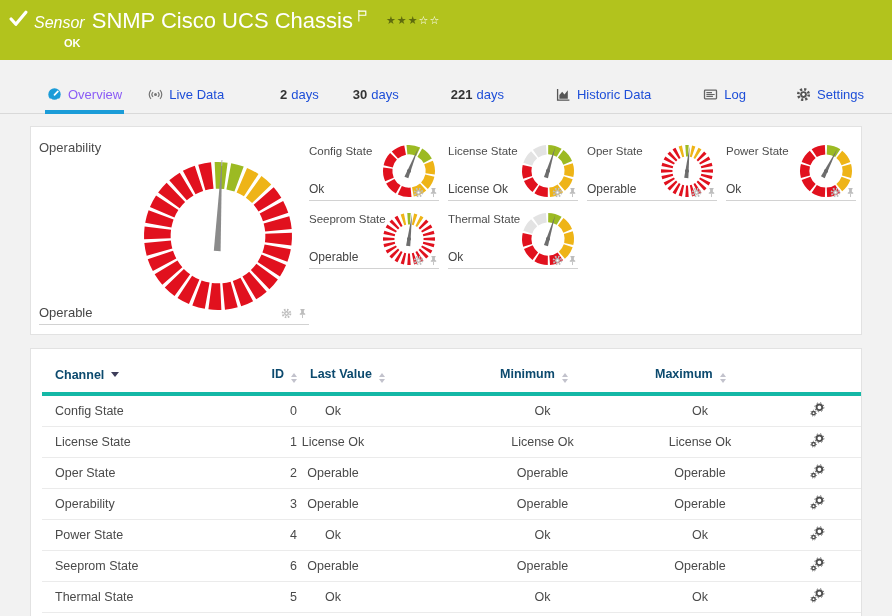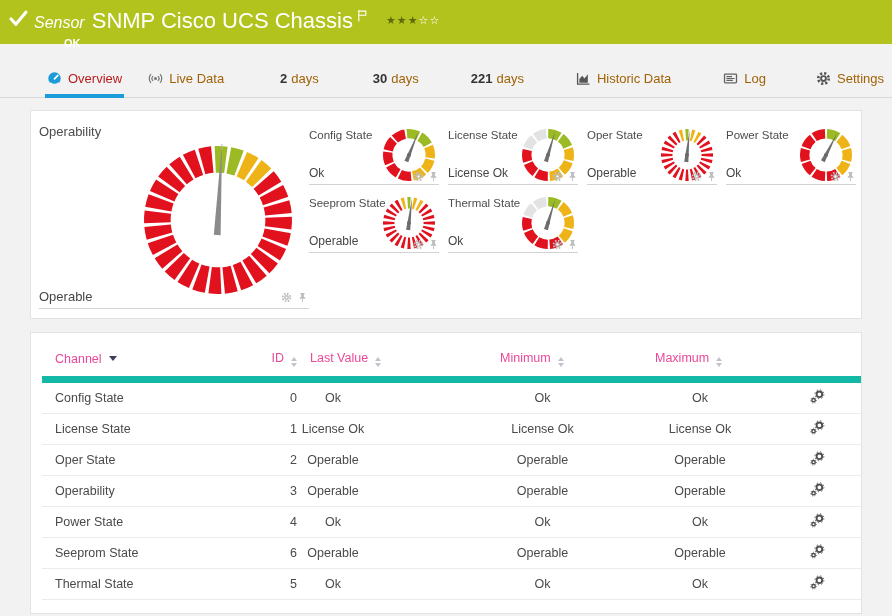--- a/index.html
+++ b/index.html
@@ -8,43 +8,43 @@
   }
   *{box-sizing:border-box}
   html,body{margin:0;padding:0}
   body{
     width:892px;height:616px;overflow:hidden;position:relative;
     background:#f2f2f2;
     font-family:"Liberation Sans","DejaVu Sans",sans-serif;
     color:#4a4a4a;
   }
   
-  .topbar{height:44px;background:var(--ok);display:flex;align-items:flex-start;padding:8px 10px 0 9px}
+  .topbar{height:60px;background:var(--ok);display:flex;align-items:flex-start;padding:8px 10px 0 9px}
   .topbar .chk{width:19px;height:17px;margin-top:2px;flex:0 0 auto}
   .tblock{margin-left:6px}
   .line1{display:flex;align-items:baseline;color:#fff}
   .stype{font-style:italic;font-size:16px;margin-right:7px}
   .sname{font-size:22px}
   .flag{position:relative;top:-6px;margin-left:4px;width:11px;height:13px;display:inline-block}
   .stars{margin-left:18px;font-family:"DejaVu Sans",sans-serif;font-size:11px;letter-spacing:1px;cursor:pointer;position:relative;top:-4px}
   .stars .sf{color:rgba(25,35,0,.55)}
   .stars .se{color:#fff}
   .okline{font-size:11px;font-weight:bold;color:#fff;margin:3px 0 0 30px}
   
   .tabbar{height:38px;margin-top:16px;border-bottom:1px solid #d9d9d9;display:flex;align-items:stretch;position:relative}
   .tab{display:flex;align-items:center;font-size:13px;color:#4b4b4b;position:relative;cursor:pointer;padding:0 2px;white-space:nowrap}
   .tab .ticon{width:15px;height:15px;margin-right:6px;display:inline-flex}
   .tab .tnum{font-weight:bold;color:#333;margin-right:4px}
-  .tab .tlabel{color:#a16207}
-  .tab.active .tlabel{color:#b91c1c}
+  .tab .tlabel{color:#1d4ed8}
+  .tab.active .tlabel{color:#8b5cf6}
   .tab.active::after{content:'';position:absolute;left:0;right:0;bottom:-1px;height:4px;background:var(--accent)}
   .tabbar .tab:nth-child(1){margin-left:45px}
   .tabbar .tab:nth-child(2){margin-left:22px}
   .tabbar .tab:nth-child(3){margin-left:52px}
-  .tabbar .tab:nth-child(4){margin-left:50px}
+  .tabbar .tab:nth-child(4){margin-left:30px}
   .tabbar .tab:nth-child(5){margin-left:48px}
   .tabbar .tab:nth-child(6){margin-left:48px}
   .tabbar .tab:nth-child(7){margin-left:48px}
   .tabbar .tab:nth-child(8){margin-left:46px}
   
   .panel{background:#fff;border:1px solid #e2e2e2;margin:8px 30px}
   .p1{margin-top:12px;height:209px;position:relative}
   .p2{margin-top:13px;height:282px;overflow:hidden}
   
   .glabel{position:absolute;left:8px;top:13px;font-size:13px;color:#4c4c4c}
@@ -55,21 +55,21 @@
   
   .sgrid{position:absolute;left:278px;top:16px;display:grid;grid-template-columns:repeat(4,130px);column-gap:9px;row-gap:10px}
   .scell{position:relative;height:58px;border-bottom:1px solid #d2d2d2}
   .slabel{font-size:11.5px;color:#4c4c4c;padding-top:2px}
   .svalue{position:absolute;left:0;bottom:4px;font-size:12px;color:#454545}
   .sgauge{position:absolute;right:2px;top:0;cursor:pointer}
   .scell .micons{position:absolute;right:0;bottom:2px;z-index:2}
   .scell .mi{width:11px;height:11px}
   
   table{border-collapse:collapse;margin:14px 10px 0 11px;width:835px;font-size:12.5px}
-  th{font-weight:normal;color:#ec4899;text-align:left;padding:4px 0 9px 13px;border-bottom:7px solid #14b8a6;white-space:nowrap}
+  th{font-weight:bold;color:#0c4a6e;text-align:left;padding:4px 0 9px 13px;border-bottom:4px solid #14b8a6;white-space:nowrap}
   td{padding:6px 0;border-bottom:1px solid #ebebeb;color:#4a4a4a;height:26px}
   .c-ch{width:150px;text-align:left;padding-left:13px}
   .c-id{width:105px;text-align:right;padding-left:13px}
   .c-lv{width:190px;text-align:center;padding-right:118px}
   .c-min{width:155px;text-align:center;padding-right:44px}
   .c-max{width:160px;text-align:center;padding-right:44px}
   th.c-lv,th.c-min,th.c-max{text-align:left;padding-right:0}
   .c-edit{text-align:left;padding-left:8px}
   .edit-btn{width:15px;height:15px;display:inline-block;cursor:pointer}
   

